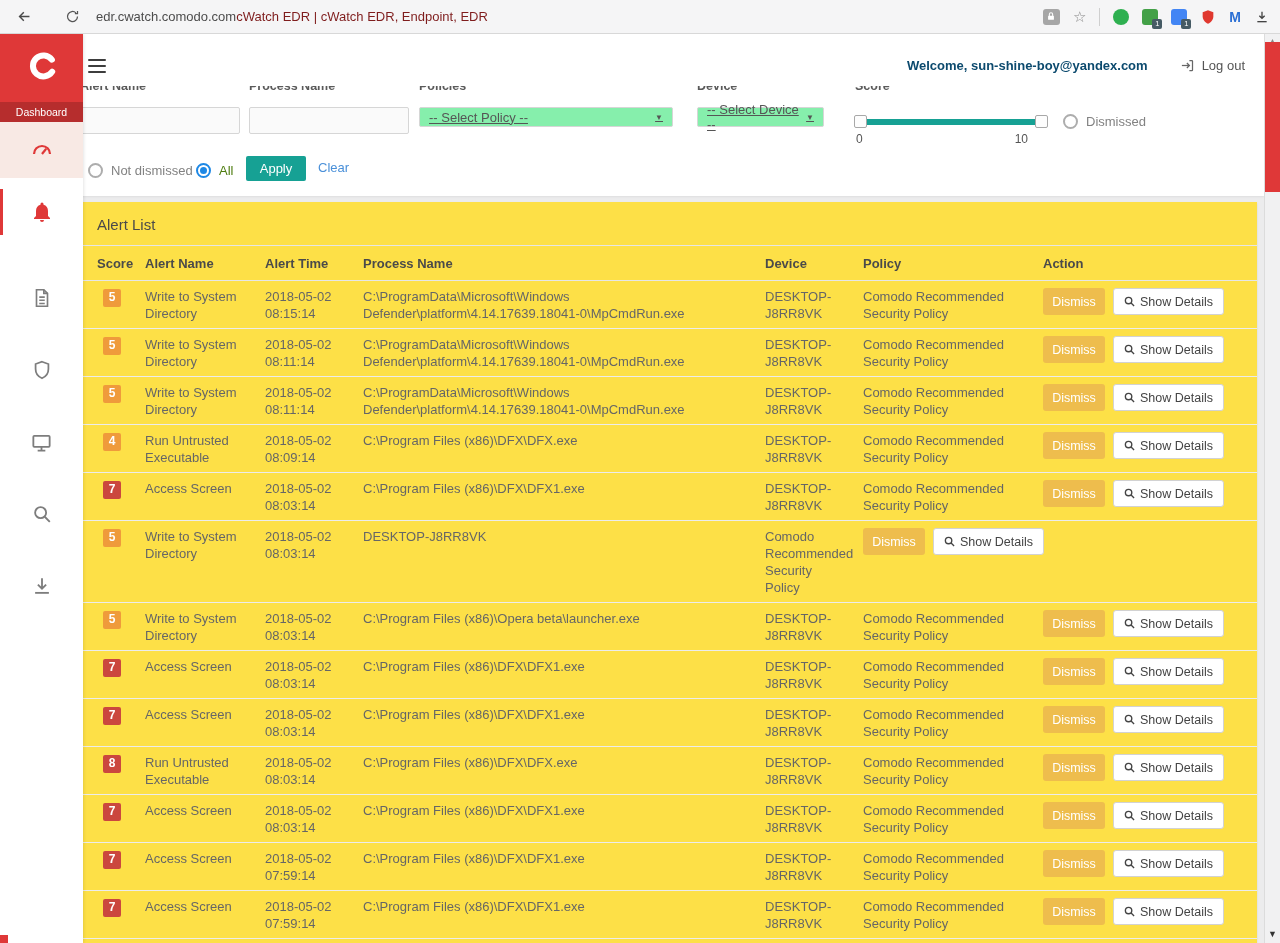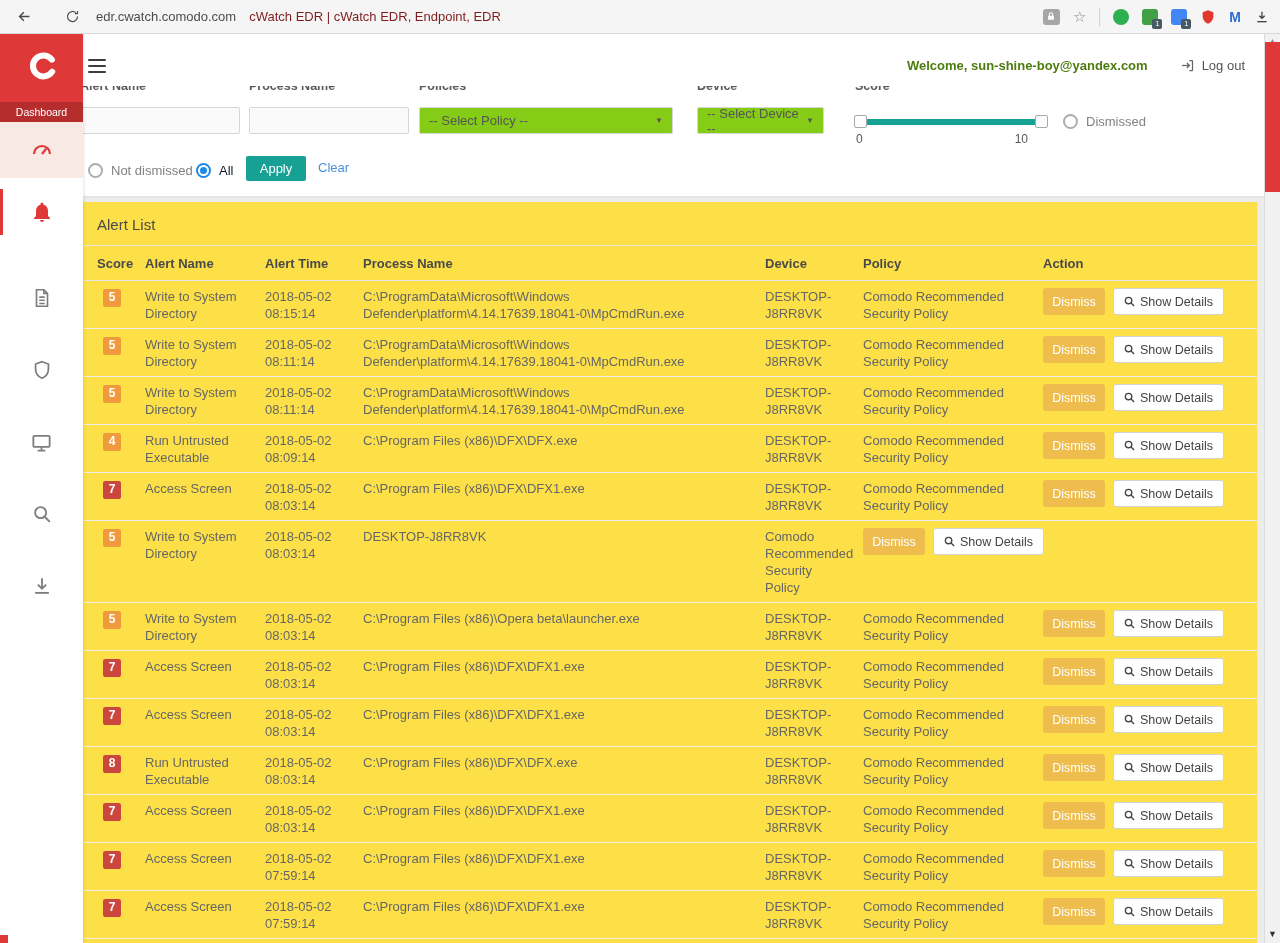--- a/index.html
+++ b/index.html
@@ -14,21 +14,21 @@
     --dismiss-yellow:#EEBD4D; --link-blue:#2F80C8; --radio-blue:#1E88E5;
   }
   svg{display:block}
 
   
   .browser{position:absolute;left:0;top:0;width:1280px;height:34px;background:#F5F5F6;
     border-bottom:1px solid #D8D8D8;display:flex;align-items:center;z-index:30;}
   .b-icon{width:20px;height:20px;display:flex;align-items:center;justify-content:center;cursor:pointer;flex:0 0 auto;}
   .back{margin-left:14px;}
   .reload{margin-left:28px;}
-  .addr{display:flex;align-items:baseline;gap:13px;margin-left:14px;flex:1 1 auto;overflow:hidden;white-space:nowrap;}
+  .addr{display:flex;align-items:baseline;margin-left:14px;flex:1 1 auto;overflow:hidden;white-space:nowrap;}
   .addr .domain{font-size:13px;color:#4c4c4c;}
   .addr .ptitle{font-size:13px;color:#7f1d1d;}
   .b-right{display:flex;align-items:center;gap:13px;margin-right:10px;flex:0 0 auto;}
   .lock-sq{width:17px;height:16px;border-radius:3px;background:#A6A6A6;display:flex;align-items:center;justify-content:center;}
   .star{font-size:15px;color:#8a8a8a;line-height:1;}
   .vsep{width:1px;height:18px;background:#CFCFCF;}
   .ext{position:relative;width:16px;height:16px;border-radius:3px;}
   .ext.circle{border-radius:50%;}
   .ext .bdg{position:absolute;right:-4px;bottom:-4px;min-width:10px;height:10px;background:#455A64;color:#fff;
     font-size:7.5px;line-height:10px;text-align:center;border-radius:2px;padding:0 1px;}
@@ -59,45 +59,45 @@
   .side-item.gap-big{margin-top:30px;}
   .side-item.gap{margin-top:16px;}
   .sb-bottom-marker{position:absolute;left:0;bottom:0;width:8px;height:8px;background:var(--brand-red);}
 
   
   .whitezone{position:absolute;left:67px;top:34px;width:1197px;height:162px;background:#fff;
     box-shadow:0 1px 2px rgba(0,0,0,.06);z-index:5;}
   .hamburger{position:absolute;left:21px;top:25px;width:18px;height:14px;cursor:pointer;display:flex;flex-direction:column;justify-content:space-between;}
   .hamburger div{height:2px;background:#3d3d3d;border-radius:1px;}
   .hdr-right{position:absolute;right:19px;top:24px;display:flex;align-items:center;gap:32px;}
-  .welcome{font-size:13px;font-weight:bold;color:#4d7c0f;}
+  .welcome{font-size:13px;font-weight:bold;color:#0c4a6e;}
   .logout{display:flex;align-items:center;gap:7px;font-size:13px;color:#555;cursor:pointer;}
 
   .flabel{position:absolute;top:52px;height:9px;overflow:hidden;}
   .flabel span{display:block;margin-top:-7px;font-size:12.5px;font-weight:bold;color:#5a5a5a;white-space:nowrap;}
   .ftext{position:absolute;top:73px;height:27px;border:1px solid #D6D6D6;background:#FAFAFA;border-radius:2px;
     font-family:inherit;font-size:13px;padding:0 8px;color:#444;}
-  .fselect{position:absolute;top:73px;height:27px;border:1px solid #D6D6D6;background:#84cc16;border-radius:2px;
-    font-size:13px;color:#555;display:flex;align-items:center;justify-content:space-between;padding:0 9px;cursor:pointer;}
+  .fselect{position:absolute;top:73px;height:20px;border:1px solid #D6D6D6;background:#86efac;border-radius:2px;
+    font-size:13px;color:#555;display:flex;align-items:center;justify-content:space-between;padding:0 9px;cursor:pointer;text-decoration:underline;}
   .fselect .caret{font-size:8px;color:#555;}
 
   .slider{position:absolute;left:788px;top:80px;width:191px;height:30px;}
   .slider .track{position:absolute;left:0;right:0;top:5px;height:6px;background:var(--teal);border-radius:2px;}
   .slider .handle{position:absolute;top:1px;width:13px;height:13px;background:#FDFDFD;border:1px solid #A8A8A8;border-radius:2px;cursor:pointer;}
   .slider .h-min{left:-1px;} .slider .h-max{right:-2px;}
   .slider .sl-lab{position:absolute;top:18px;font-size:12px;color:#555;}
   .slider .l-min{left:1px;} .slider .l-max{right:18px;}
 
   .radio{width:15px;height:15px;border-radius:50%;border:2px solid #ADADAD;background:#fff;flex:0 0 auto;cursor:pointer;}
   .radio.checked{border-color:var(--radio-blue);position:relative;}
   .radio.checked::after{content:'';position:absolute;left:2px;top:2px;width:7px;height:7px;border-radius:50%;background:var(--radio-blue);}
   .radio-group{position:absolute;display:flex;align-items:center;gap:8px;font-size:13px;color:#828282;}
   .rg-dismissed{left:996px;top:80px;}
   .rg-notdism{left:21px;top:129px;}
-  .rg-all{left:129px;top:129px;color:#0f172a;}
+  .rg-all{left:129px;top:129px;color:#4d7c0f;}
 
   .apply-btn{position:absolute;left:179px;top:122px;width:60px;height:25px;background:var(--teal);color:#fff;
     border:none;border-radius:2px;font-family:inherit;font-size:13px;cursor:pointer;}
   .clear-link{position:absolute;left:251px;top:126px;font-size:13px;color:#4A90D9;cursor:pointer;}
 
   
   .alert-card{position:absolute;left:75px;top:202px;width:1182px;height:741px;background:#fde047;
     box-shadow:0 1px 2px rgba(0,0,0,.10);z-index:4;overflow:hidden;}
   .card-title{padding:14px 22px 12px;font-size:15px;color:#4a4a4a;border-bottom:1px solid #E6E6E6;}
   .grid{display:grid;grid-template-columns:48px 120px 98px 402px 98px 180px 1fr;}

